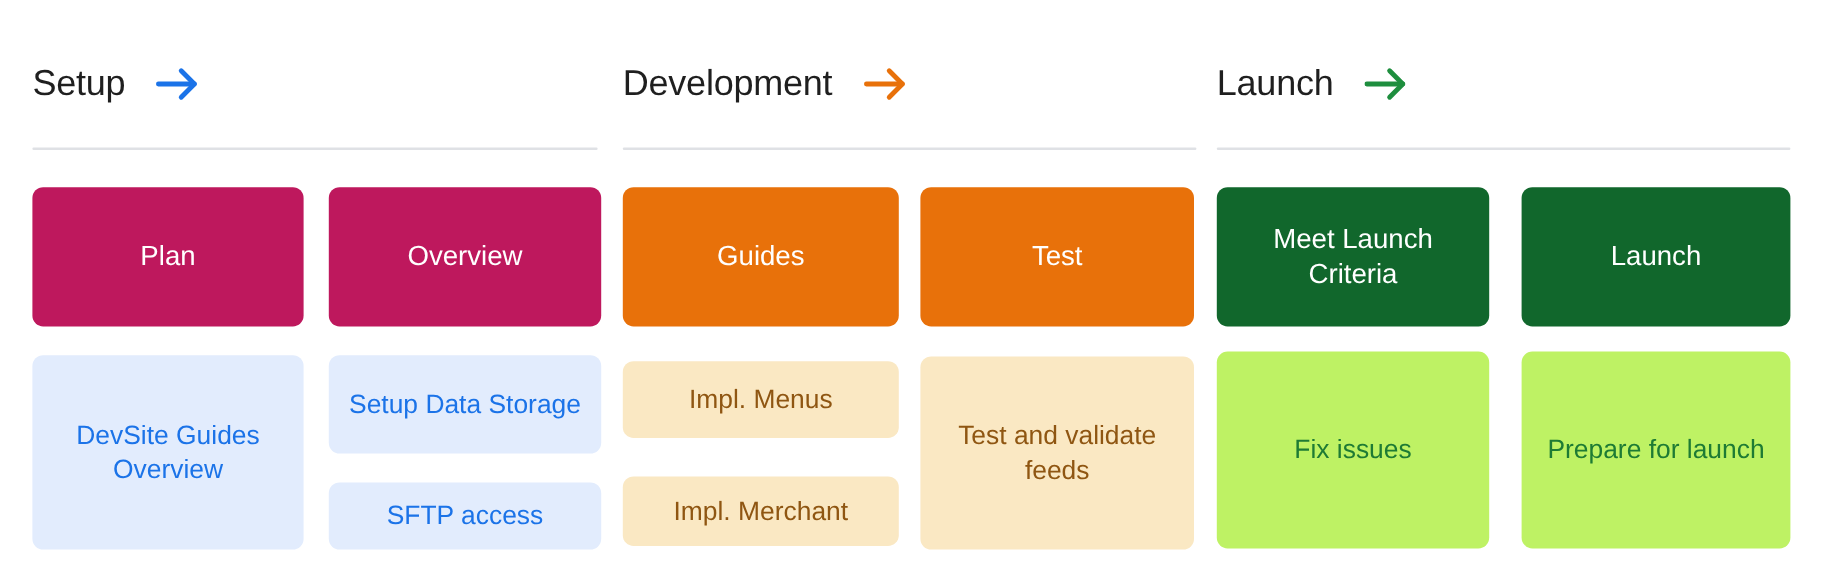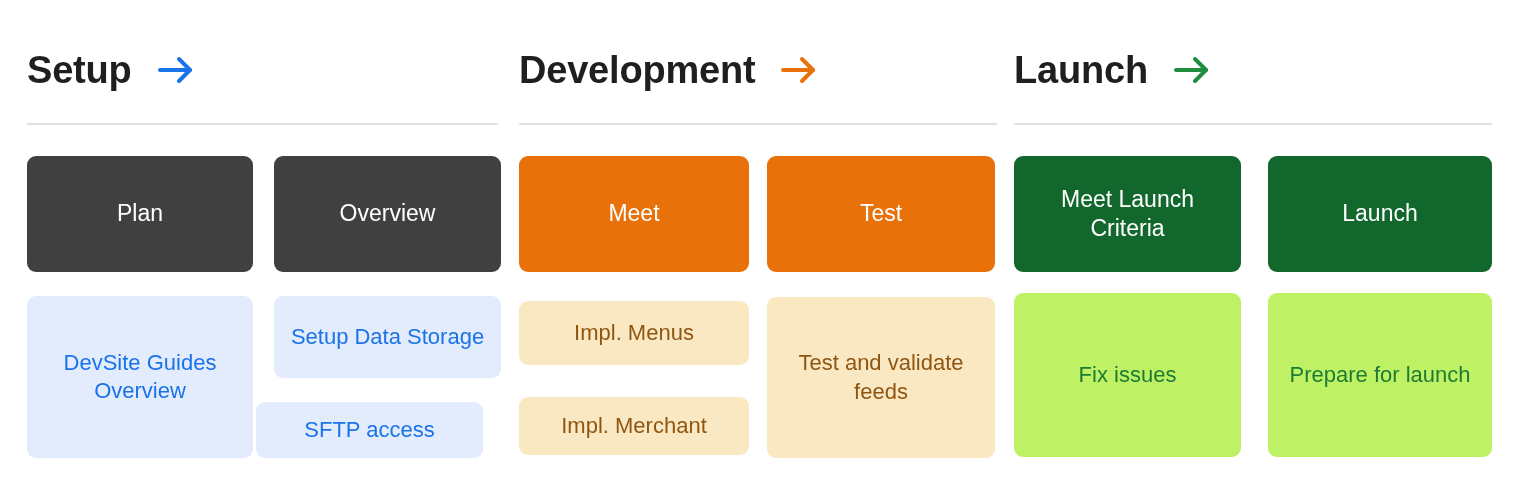--- a/index.html
+++ b/index.html
@@ -33,22 +33,22 @@
   
   .phase-header {
     position: absolute;
     top: 44px;
     left: 0;
     display: flex;
     align-items: center;
     height: 52px;
   }
   .phase-title {
-    font-size: 38px;
-    font-weight: 700;
+    font-size: 30px;
+    font-weight: 400;
     letter-spacing: -0.2px;
     color: #1f1f1f;
     line-height: 40px;
     white-space: nowrap;
   }
   .phase-arrow {
     margin-left: 26px;
     display: flex;
     align-items: center;
     line-height: 0;
@@ -83,33 +83,33 @@
     font-size: 23px;
     font-weight: 400;
     color: #ffffff;
   }
   .card-sub {
     font-size: 22px;
     font-weight: 400;
   }
 
   
-  .t-blue   .card-primary { background: #404040; }
+  .t-blue   .card-primary { background: #be185d; }
   .t-blue   .card-sub     { background: #e2ecfd; color: #1b73e8; }
   .t-orange .card-primary { background: #e8710a; }
   .t-orange .card-sub     { background: #fae8c3; color: #8f5612; }
   .t-green  .card-primary { background: #11672c; }
   .t-green  .card-sub     { background: #bef264; color: #1e7b34; }
 
   
   .c-plan      { left: 0px;   top: 156px; width: 226px; height: 116px; }
   .c-configure { left: 247px; top: 156px; width: 227px; height: 116px; }
   .c-devsite   { left: 0px;   top: 296px; width: 226px; height: 162px; }
   .c-setupdata { left: 247px; top: 296px; width: 227px; height: 82px;  }
-  .c-sftp      { left: 229px; top: 402px; width: 227px; height: 56px;  }
+  .c-sftp      { left: 247px; top: 402px; width: 227px; height: 56px;  }
 
   
   .c-build     { left: 0px;   top: 156px; width: 230px; height: 116px; }
   .c-test      { left: 248px; top: 156px; width: 228px; height: 116px; }
   .c-menus     { left: 0px;   top: 301px; width: 230px; height: 64px;  }
   .c-merchant  { left: 0px;   top: 397px; width: 230px; height: 58px;  }
   .c-feeds     { left: 248px; top: 297px; width: 228px; height: 161px; }
 
   
   .c-criteria  { left: 0px;   top: 156px; width: 227px; height: 116px; }
@@ -151,21 +151,21 @@
         <svg width="38" height="28" viewBox="0 0 38 28" aria-hidden="true">
           <g stroke="#e8710a" stroke-width="4" fill="none" stroke-linecap="round" stroke-linejoin="round">
             <line x1="2" y1="14" x2="32" y2="14"></line>
             <polyline points="21,3 32,14 21,25"></polyline>
           </g>
         </svg>
       </span>
     </div>
     <div class="phase-divider"></div>
 
-    <div class="card card-primary c-build">Meet</div>
+    <div class="card card-primary c-build">Guides</div>
     <div class="card card-primary c-test">Test</div>
 
     <div class="card card-sub c-merchant">Impl. Merchant</div>
     <div class="card card-sub c-menus">Impl. Menus</div>
     <div class="card card-sub c-feeds">Test and validate feeds</div>
   </section>
 
   <section class="phase phase-launch t-green">
     <div class="phase-header">
       <span class="phase-title">Launch</span>

